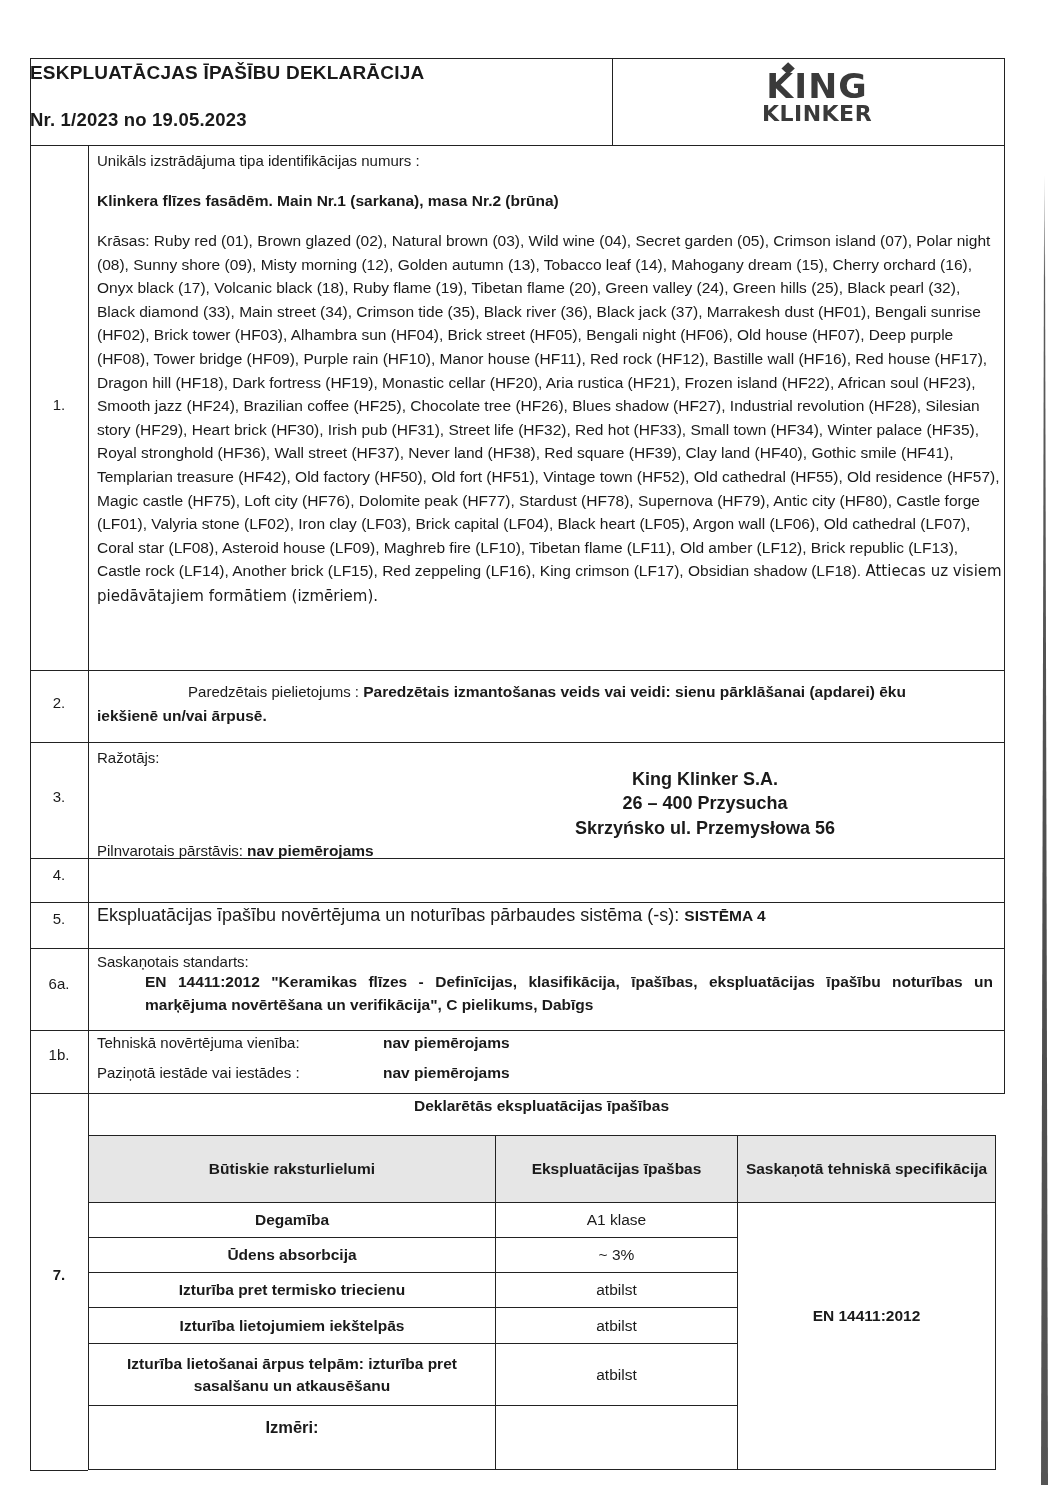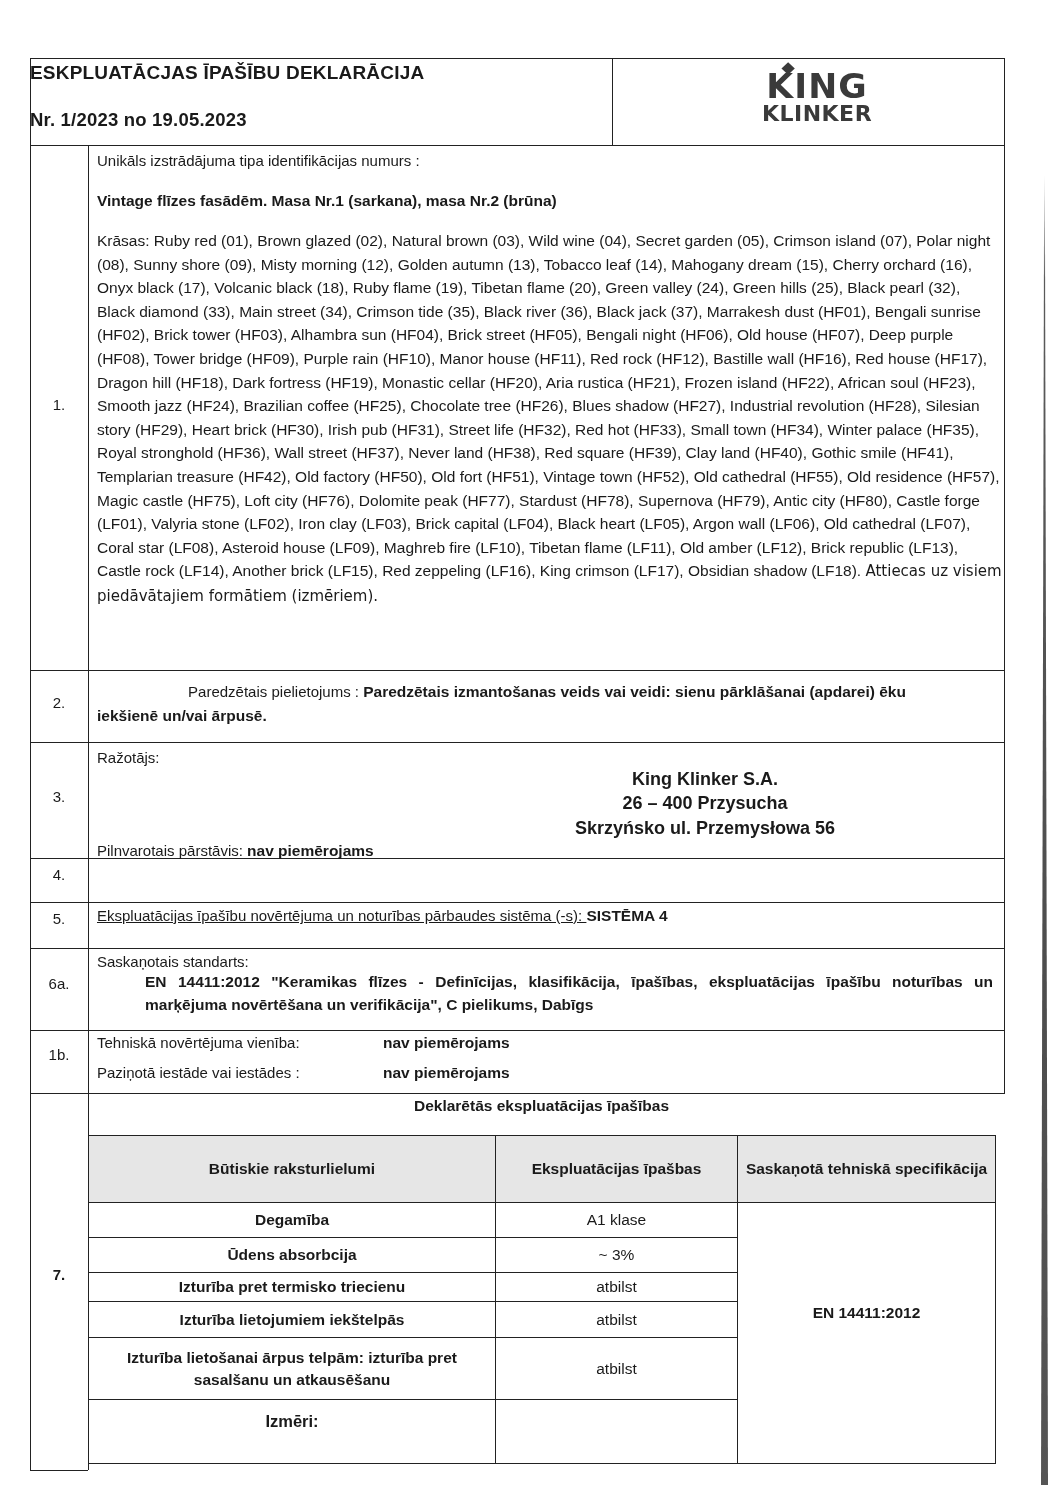--- a/index.html
+++ b/index.html
@@ -70,21 +70,21 @@
 <div class="logo">
   <div class="l1">
     <span class="diamond"></span>
     <span>KING</span>
   </div>
   <div class="l2">KLINKER</div>
 </div>
 
 <div class="num" style="top:396px;">1.</div>
 <div class="txt" style="left:97px; top:149px; font-size:15px;">Unikāls izstrādājuma tipa identifikācijas numurs :</div>
-<div class="txt bold" style="left:97px; top:189px;">Vintage flīzes fasādēm. Masa Nr.1 (sarkana), masa Nr.2 (brūna)</div>
+<div class="txt bold" style="left:97px; top:189px;">Klinkera flīzes fasādēm. Main Nr.1 (sarkana), masa Nr.2 (brūna)</div>
 <div class="colors-para">
   <span>Krāsas: Ruby red (01), Brown glazed (02), Natural brown (03), Wild wine (04), Secret garden (05), Crimson island (07), Polar night (08), Sunny shore (09), Misty morning (12), Golden autumn (13), Tobacco leaf (14), Mahogany dream (15), Cherry orchard (16), Onyx black (17), Volcanic black (18), Ruby flame (19), Tibetan flame (20), Green valley (24), Green hills (25), Black pearl (32), Black diamond (33), Main street (34), Crimson tide (35), Black river (36), Black jack (37), Marrakesh dust (HF01), Bengali sunrise (HF02), Brick tower (HF03), Alhambra sun (HF04), Brick street (HF05), Bengali night (HF06), Old house (HF07), Deep purple (HF08), Tower bridge (HF09), Purple rain (HF10), Manor house (HF11), Red rock (HF12), Bastille wall (HF16), Red house (HF17), Dragon hill (HF18), Dark fortress (HF19), Monastic cellar (HF20), Aria rustica (HF21), Frozen island (HF22), African soul (HF23), Smooth jazz (HF24), Brazilian coffee (HF25), Chocolate tree (HF26), Blues shadow (HF27), Industrial revolution (HF28), Silesian story (HF29), Heart brick (HF30), Irish pub (HF31), Street life (HF32), Red hot (HF33), Small town (HF34), Winter palace (HF35), Royal stronghold (HF36), Wall street (HF37), Never land (HF38), Red square (HF39), Clay land (HF40), Gothic smile (HF41), Templarian treasure (HF42), Old factory (HF50), Old fort (HF51), Vintage town (HF52), Old cathedral (HF55), Old residence (HF57), Magic castle (HF75), Loft city (HF76), Dolomite peak (HF77),  Stardust (HF78),  Supernova (HF79), Antic city (HF80), Castle forge (LF01), Valyria stone (LF02), Iron clay (LF03), Brick capital (LF04), Black heart (LF05), Argon wall (LF06), Old cathedral (LF07), Coral star (LF08), Asteroid house (LF09), Maghreb fire (LF10), Tibetan flame (LF11), Old amber (LF12), Brick republic (LF13), Castle rock (LF14), Another brick (LF15), Red zeppeling (LF16), King crimson (LF17), Obsidian  shadow (LF18).</span>
   <span class="tail">Attiecas uz visiem piedāvātajiem formātiem (izmēriem).</span>
 </div>
 
 <div class="num" style="top:694px;">2.</div>
 <div class="txt" style="left:97px; top:680px; width:900px;">
   <span style="font-size:15px;">Paredzētais pielietojums : </span><span class="bold">Paredzētais izmantošanas veids vai veidi:  sienu pārklāšanai (apdarei) ēku</span>
 </div>
 <div class="txt bold" style="left:97px; top:704px;">iekšienē un/vai ārpusē.</div>
@@ -95,21 +95,21 @@
 <div class="mfr" style="top:790px;">26 – 400 Przysucha</div>
 <div class="mfr" style="top:815px;">Skrzyńsko ul. Przemysłowa 56</div>
 
 <div class="num" style="top:866px;">4.</div>
 <div class="txt" style="left:97px; top:839px;">
   <span style="font-size:15px;">Pilnvarotais pārstāvis:  </span><span class="bold">nav piemērojams</span>
 </div>
 
 <div class="num" style="top:910px;">5.</div>
 <div class="txt" style="left:97px; top:904px;">
-  <span style="font-size:15px;text-decoration:underline;">Ekspluatācijas īpašību novērtējuma un noturības pārbaudes sistēma (-s): </span><span class="bold">SISTĒMA 4</span>
+  <span style="font-size:18px;">Ekspluatācijas īpašību novērtējuma un noturības pārbaudes sistēma (-s): </span><span class="bold">SISTĒMA 4</span>
 </div>
 
 <div class="num" style="top:975px;">6a.</div>
 <div class="txt" style="left:97px; top:950px; font-size:15px;">Saskaņotais standarts:</div>
 <div class="std">EN 14411:2012 "Keramikas flīzes - Definīcijas, klasifikācija, īpašības, ekspluatācijas īpašību noturības un marķējuma novērtēšana un verifikācija", C pielikums, Dabīgs</div>
 
 <div class="num" style="top:1046px;">1b.</div>
 <div class="txt" style="left:97px; top:1031px; font-size:15px;">Tehniskā novērtējuma vienība:</div>
 <div class="txt bold" style="left:383px; top:1031px;">nav piemērojams</div>
 <div class="txt" style="left:97px; top:1061px; font-size:15px;">Paziņotā iestāde vai iestādes :</div>
@@ -134,21 +134,21 @@
   <tbody>
     <tr style="height:35px;">
       <td class="k">Degamība</td>
       <td class="v">A1 klase</td>
       <td class="spec" rowspan="6" style="padding-bottom: 40px;">EN 14411:2012</td>
     </tr>
     <tr style="height:35px;">
       <td class="k">Ūdens absorbcija</td>
       <td class="v">~ 3%</td>
     </tr>
-    <tr style="height:29px;">
+    <tr style="height:35px;">
       <td class="k">Izturība pret termisko triecienu</td>
       <td class="v">atbilst</td>
     </tr>
     <tr style="height:36px;">
       <td class="k">Izturība lietojumiem iekštelpās</td>
       <td class="v">atbilst</td>
     </tr>
     <tr style="height:62px;">
       <td class="k" style="padding:0 12px;">Izturība lietošanai ārpus telpām: izturība pret sasalšanu un atkausēšanu</td>
       <td class="v">atbilst</td>

